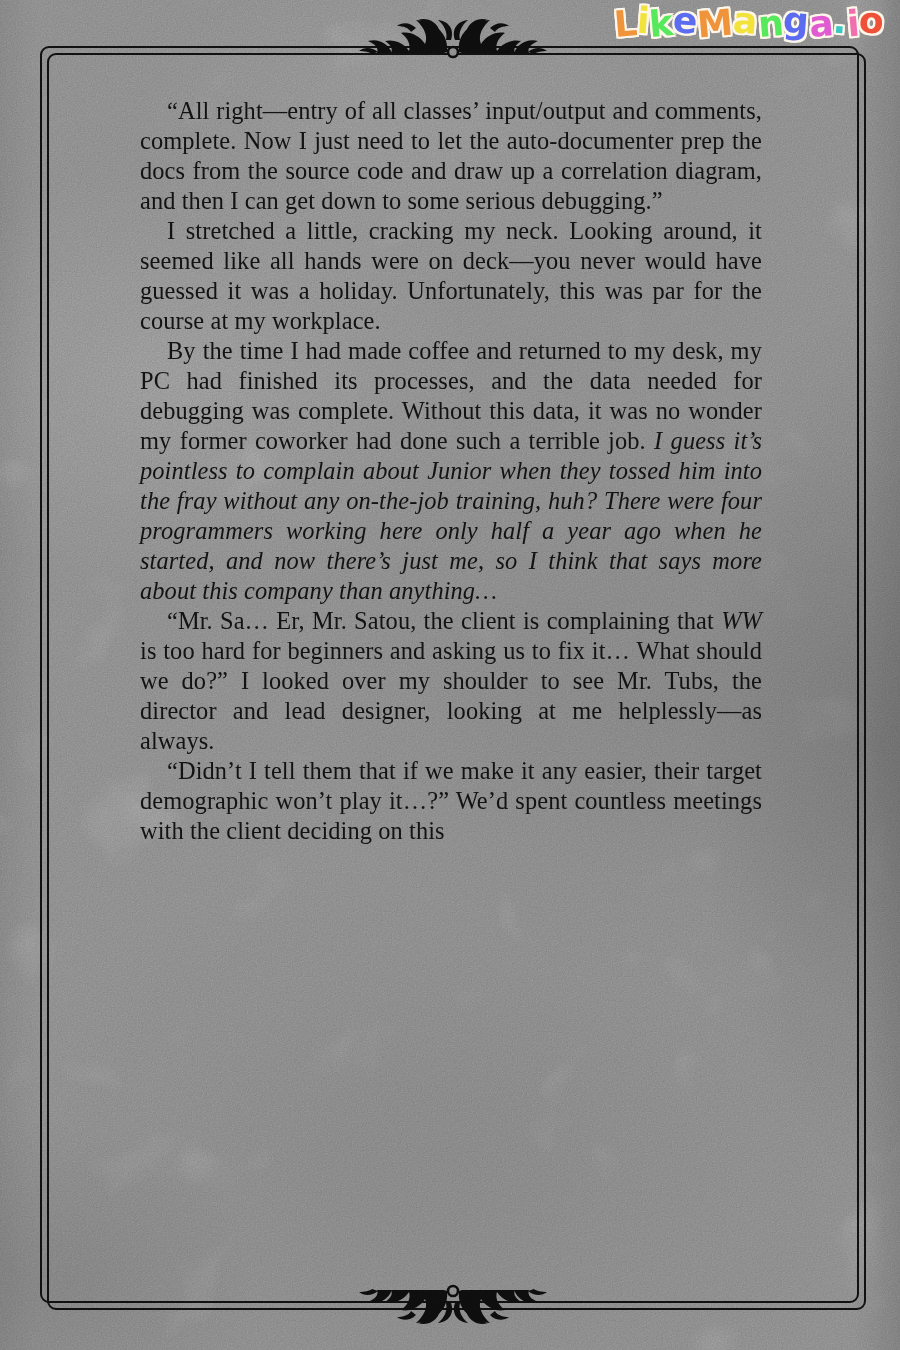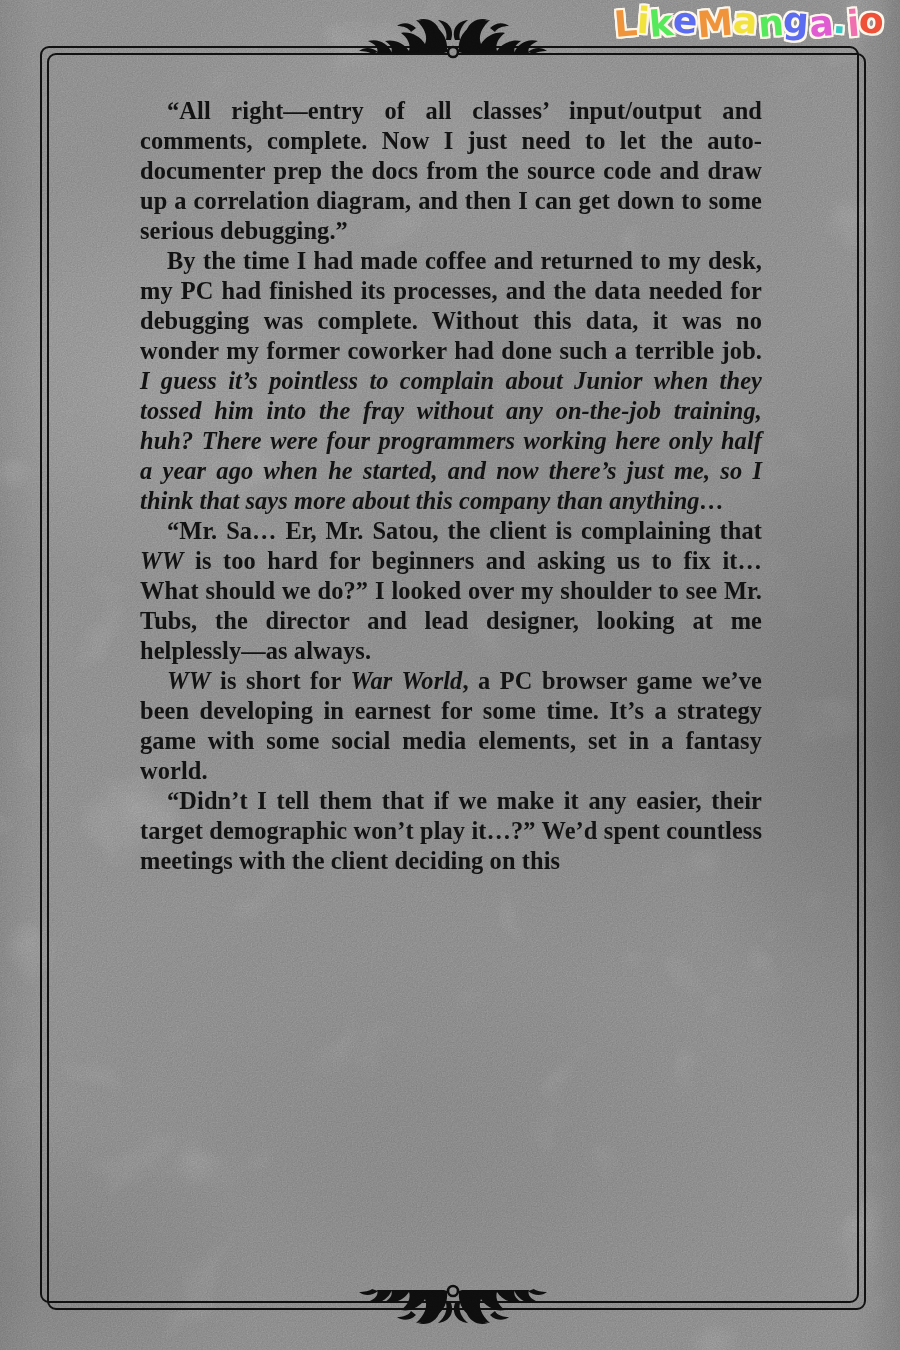--- a/index.html
+++ b/index.html
@@ -24,21 +24,21 @@
   
   .orn{position:absolute;width:230px;height:56px;z-index:3;}
   .orn-top{left:338px;top:10px;}
   .orn-bottom{left:338px;top:1277px;transform:scaleY(-1);}
   
   .text-col{
     position:absolute;left:140px;top:96px;width:622px;z-index:4;
     font-size:24.4px;line-height:30px;color:#1c1c1c;text-align:justify;
     letter-spacing:.1px;
   }
-  .text-col p{margin:0;text-indent:27px;font-weight:bold;}
+  .text-col p{margin:0;text-indent:27px;}
   .seg-italic{font-style:italic;}
   
   .watermark{
     position:absolute;top:0px;right:16px;z-index:10;
     font-family:"DejaVu Sans","Liberation Sans",sans-serif;
     font-weight:800;font-size:36px;line-height:46px;letter-spacing:0px;
     white-space:nowrap;user-select:none;
   }
   .watermark span{
     display:inline-block;
@@ -73,23 +73,23 @@
       <circle cx="115" cy="42" r="5" fill="#d2d2d2" stroke="#161616" stroke-width="2.6"></circle>
     </g>
   </svg>
 
   <svg class="orn orn-bottom" viewBox="0 0 230 56" aria-hidden="true">
     <use href="#flourish-g"></use>
   </svg>
 
   <div class="text-col">
       <p><span>“All right—entry of all classes’ input/output and comments, complete. Now I just need to let the auto-documenter prep the docs from the source code and draw up a correlation diagram, and then I can get down to some serious debugging.”</span></p>
+      <p><span>I stretched a little, cracking my neck. Looking around, it seemed like all hands were on deck—you never would have guessed it was a holiday. Unfortunately, this was par for the course at my workplace.</span></p>
       <p><span>By the time I had made coffee and returned to my desk, my PC had finished its processes, and the data needed for debugging was complete. Without this data, it was no wonder my former coworker had done such a terrible job. </span><span class="seg-italic">I guess it’s pointless to complain about Junior when they tossed him into the fray without any on-the-job training, huh? There were four programmers working here only half a year ago when he started, and now there’s just me, so I think that says more about this company than anything…</span></p>
       <p><span>“Mr. Sa… Er, Mr. Satou, the client is complaining that </span><span class="seg-italic">WW</span><span> is too hard for beginners and asking us to fix it… What should we do?” I looked over my shoulder to see Mr. Tubs, the director and lead designer, looking at me helplessly—as always.</span></p>
-      <p><span class="seg-italic">WW</span><span> is short for </span><span class="seg-italic">War World</span><span>, a PC browser game we’ve been developing in earnest for some time. It’s a strategy game with some social media elements, set in a fantasy world.</span></p>
       <p><span>“Didn’t I tell them that if we make it any easier, their target demographic won’t play it…?” We’d spent countless meetings with the client deciding on this</span></p>
     </div>
 
   <div class="watermark"><span style="color: rgb(240, 148, 60);">L</span><span style="color: rgb(242, 226, 60);">i</span><span style="color: rgb(87, 233, 92);">k</span><span style="color: rgb(91, 108, 240);">e</span><span style="color: rgb(240, 148, 60);">M</span><span style="color: rgb(242, 226, 60);">a</span><span style="color: rgb(87, 233, 92);">n</span><span style="color: rgb(91, 108, 240);">g</span><span style="color: rgb(224, 90, 210);">a</span><span style="color: rgb(57, 200, 196);">.</span><span style="color: rgb(240, 111, 174);">i</span><span style="color: rgb(239, 80, 56);">o</span></div>
 
   <svg class="noise" width="900" height="1350" aria-hidden="true">
     <filter id="grain">
         <feTurbulence type="fractalNoise" baseFrequency="0.8" numOctaves="2" stitchTiles="stitch"></feTurbulence>
       <feColorMatrix type="matrix" values="0 0 0 0 0  0 0 0 0 0  0 0 0 0 0  0.5 0.5 0.5 0 0"></feColorMatrix>
       </filter>

